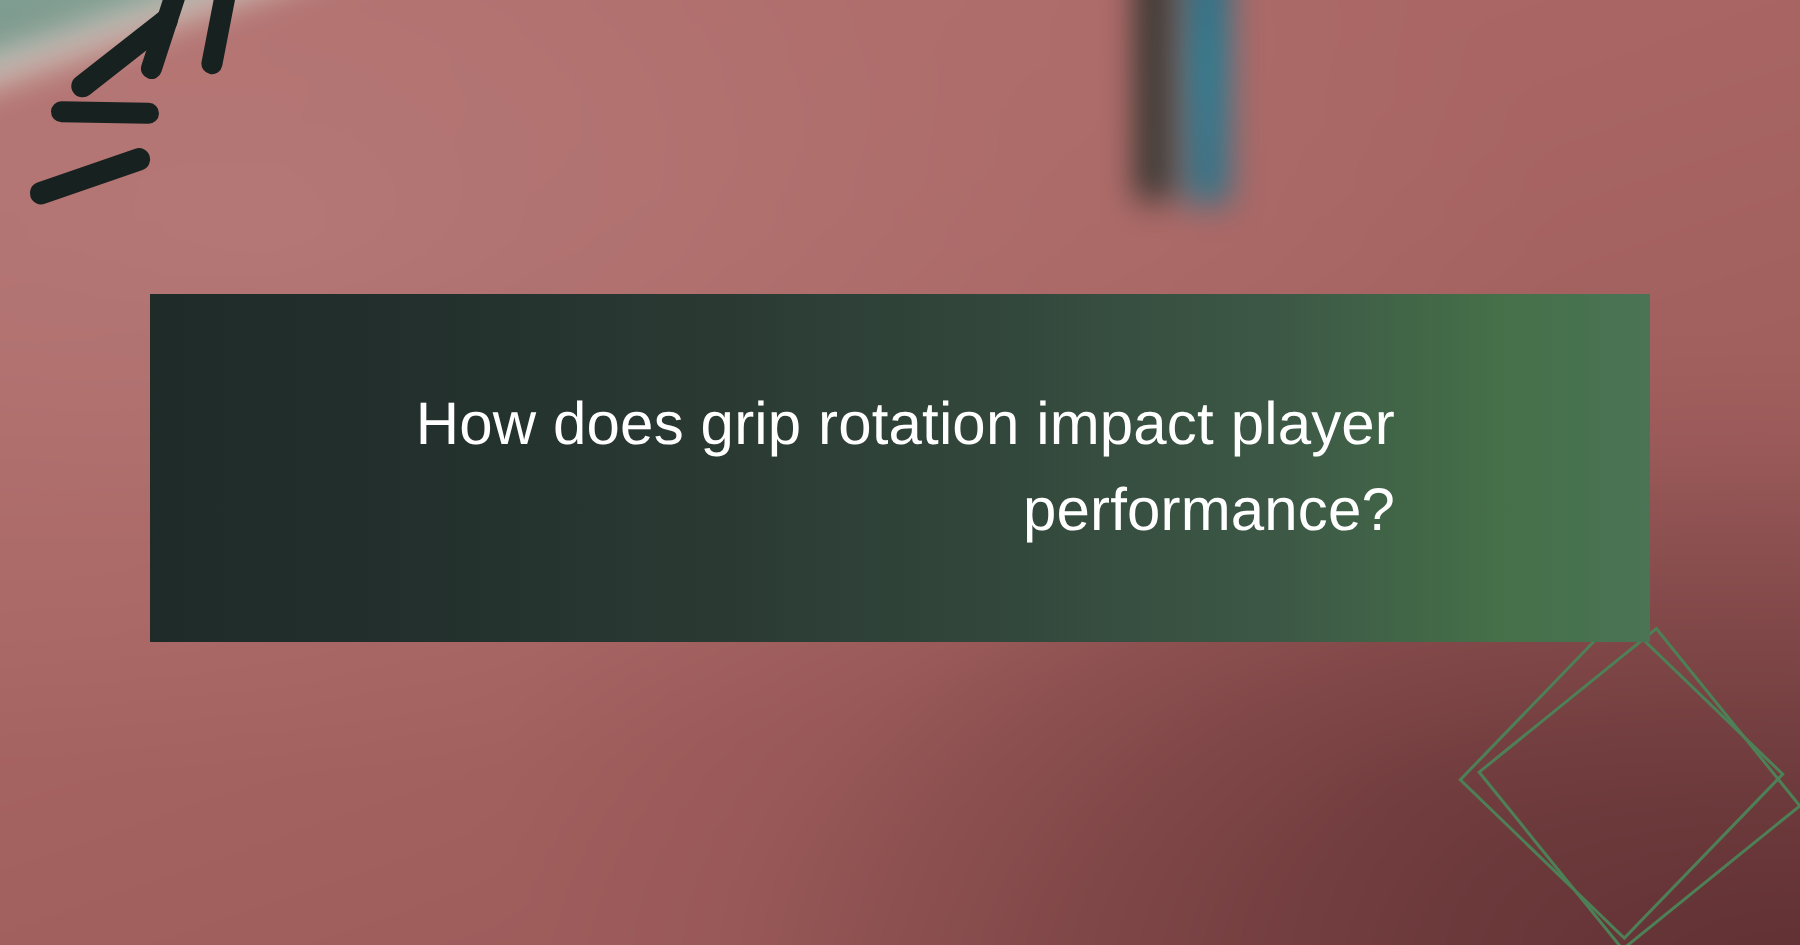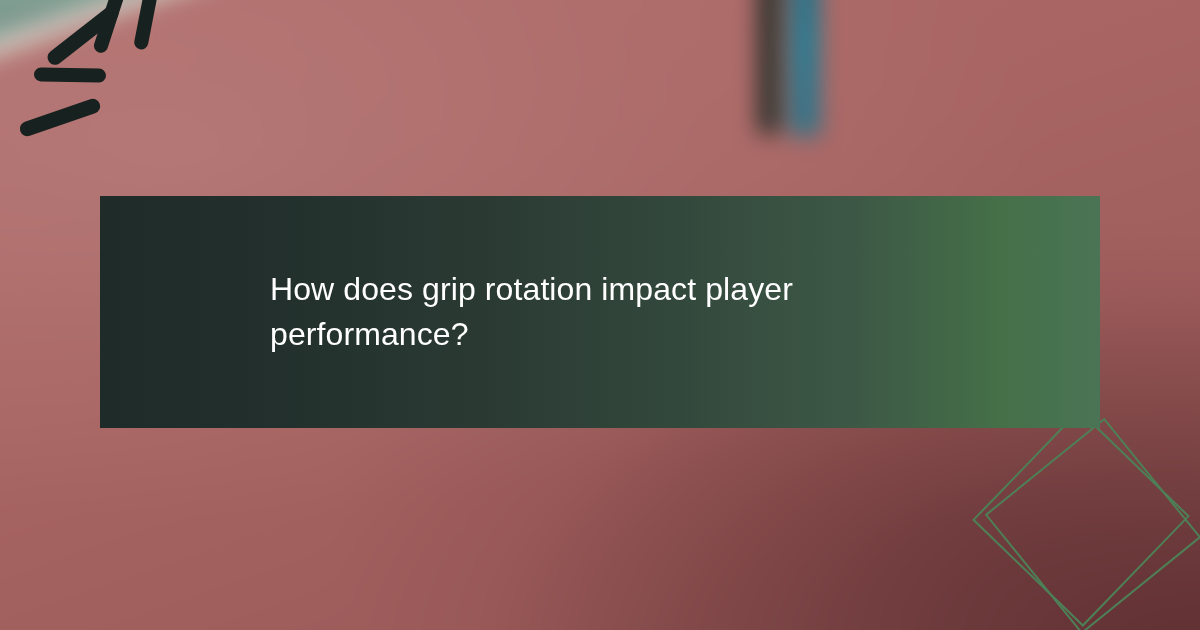--- a/index.html
+++ b/index.html
@@ -187,24 +187,24 @@
     display: flex;
     align-items: center;
     justify-content: center;
     box-sizing: border-box;
     padding: 0 90px;
   }
   .overlay-title {
     margin: 0;
     font-family: "Liberation Sans", sans-serif;
     font-weight: 400;
-    font-size: 32px;
+    font-size: 40px;
     line-height: 1.42;
     color: #ffffff;
-    text-align: left;
+    text-align: right;
     letter-spacing: 0.1px;
     max-width: 660px;
   }
 </style>
 </head>
 <body>
 
 <div id="card">
 
   <div class="bg-photo">

